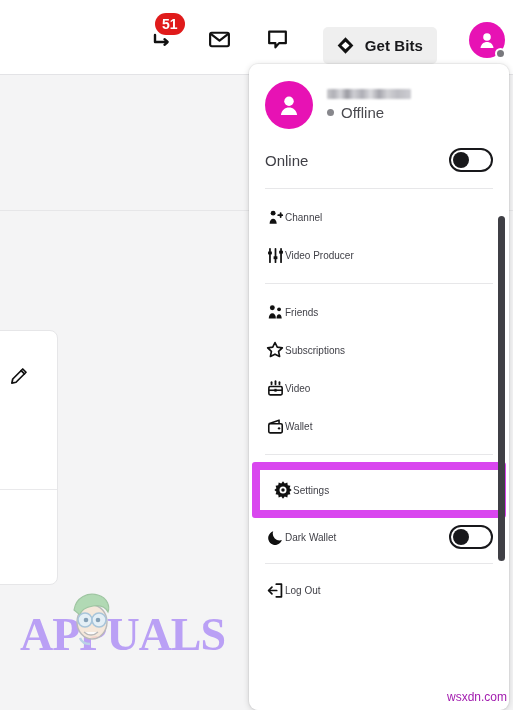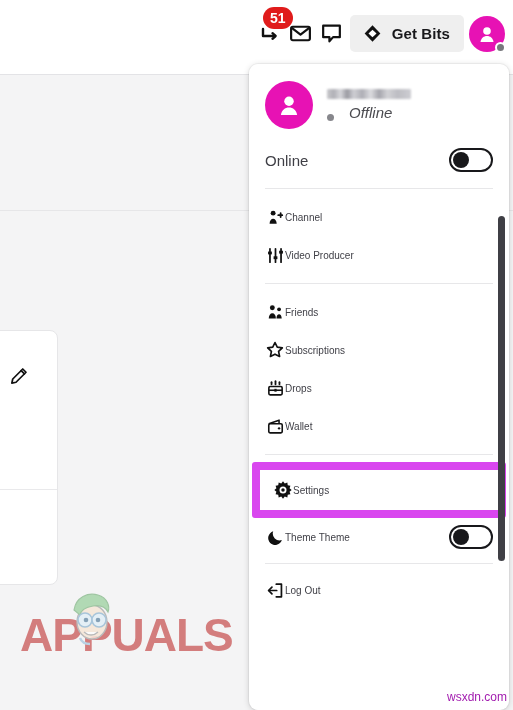--- a/index.html
+++ b/index.html
@@ -42,21 +42,21 @@
     height: 1px; background: #e9e9eb;
   }
   .pencil-icon {
     position: absolute; left: 22px; top: 35px;
     width: 20px; height: 20px;
   }
 
   
   .topbar-icons {
     position: absolute; right: 8px; top: 15px;
-    display: flex; align-items: center; gap: 5px;
+    display: flex; align-items: center; gap: 32px;
   }
   .tb-icon {
     position: relative;
     width: 26px; height: 26px;
     display: flex; align-items: center; justify-content: center;
     cursor: pointer;
   }
   .badge {
     position: absolute;
     top: -14px; left: 6px;
@@ -69,20 +69,21 @@
     display: flex; align-items: center; justify-content: center;
     line-height: 1;
   }
   .getbits {
     display: flex; align-items: center; gap: 9px;
     background: #efefef;
     border-radius: 5px;
     padding: 8px 14px 8px 12px;
     cursor: pointer;
     border: none;
+    margin-top: 12px;
   }
   .getbits .label {
     font-size: 15px; font-weight: bold; color: #18181b;
     letter-spacing: .1px;
   }
   .avatar-top {
     width: 36px; height: 36px; border-radius: 50%;
     background: #e712b4;
     position: relative;
     display: flex; align-items: center; justify-content: center;
@@ -120,22 +121,22 @@
   .who { display: flex; flex-direction: column; gap: 5px; }
   .username-blur {
     width: 84px; height: 10px;
     background: linear-gradient(90deg,
        #c9c9cd 0%, #b0b0b6 8%, #d7d7db 16%, #9a9aa1 24%, #cfcfd4 32%,
        #aeaeb5 42%, #dcdce0 52%, #a5a5ac 62%, #d2d2d6 72%, #bdbdc3 84%, #cdcdd2 100%);
     filter: blur(1.1px);
     border-radius: 1px;
   }
   .status-line {
-    display: flex; align-items: flex-end; gap: 15px;
-    font-size: 15px; color: #4a4a4f; font-style: italic;
+    display: flex; align-items: center; gap: 7px;
+    font-size: 15px; color: #4a4a4f;
   }
   .status-bullet {
     width: 7px; height: 7px; border-radius: 50%;
     background: #87878c;
   }
 
   .row {
     display: flex; align-items: center;
     height: 38px;
     padding: 0 16px;
@@ -207,23 +208,23 @@
   
   .appuals {
     position: absolute;
     left: 20px; top: 608px;
     display: flex; align-items: center;
     opacity: .55;
   }
   .appuals .word {
     font-size: 46px;
     font-weight: bold;
-    color: #b91c1c;
+    color: #8b5cf6;
     letter-spacing: -1px;
-    font-family: Liberation Sans, sans-serif;
+    font-family: Liberation Serif, serif;
   }
   .appuals .mascot {
     position: absolute;
     left: 40px; top: -26px;
     width: 64px; height: 64px;
   }
 </style>
 </head>
 <body>
 
@@ -386,21 +387,21 @@
           <span class="icon-slot">
             <svg viewBox="0 0 24 24" width="19" height="19" fill="none" stroke="#111" stroke-width="2" stroke-linejoin="round">
               <rect x="3.6" y="9.5" width="16.8" height="10.5" rx="1.6"></rect>
               <line x1="3.6" y1="14.2" x2="20.4" y2="14.2"></line>
               <rect x="10.6" y="12.4" width="2.8" height="3.6" fill="#111" stroke="none"></rect>
               <line x1="7" y1="4" x2="7" y2="6.6" stroke-width="2.3" stroke-linecap="round"></line>
               <line x1="12" y1="2.8" x2="12" y2="6.6" stroke-width="2.3" stroke-linecap="round"></line>
               <line x1="17" y1="4" x2="17" y2="6.6" stroke-width="2.3" stroke-linecap="round"></line>
             </svg>
           </span>
-          <span class="rlabel">Drops</span>
+          <span class="rlabel">Video</span>
         </div>
 
         <div class="row">
           <span class="icon-slot">
             <svg viewBox="0 0 24 24" width="19" height="19" fill="none" stroke="#111" stroke-width="2" stroke-linejoin="round">
               <path d="M3.5 8.5l13-4.5v4.5"></path>
               <rect x="3.5" y="8.5" width="17" height="11.5" rx="1.6"></rect>
               <circle cx="16.5" cy="14.3" r="1.5" fill="#111" stroke="none"></circle>
             </svg>
           </span>
@@ -423,21 +424,21 @@
         </div>
       </div>
 
 
       <div class="row">
         <span class="icon-slot">
           <svg viewBox="0 0 24 24" width="19" height="19">
             <path d="M20 15.2A8.6 8.6 0 019.1 4.2 8.8 8.8 0 1020 15.2z" fill="#111"></path>
           </svg>
         </span>
-        <span class="rlabel">Theme Theme</span>
+        <span class="rlabel">Dark Wallet</span>
         <span class="spacer"></span>
         <span class="toggle">
           <span class="knob"></span>
         </span>
       </div>
 
       <div class="divider"></div>
 
       <div class="row">
         <span class="icon-slot">

